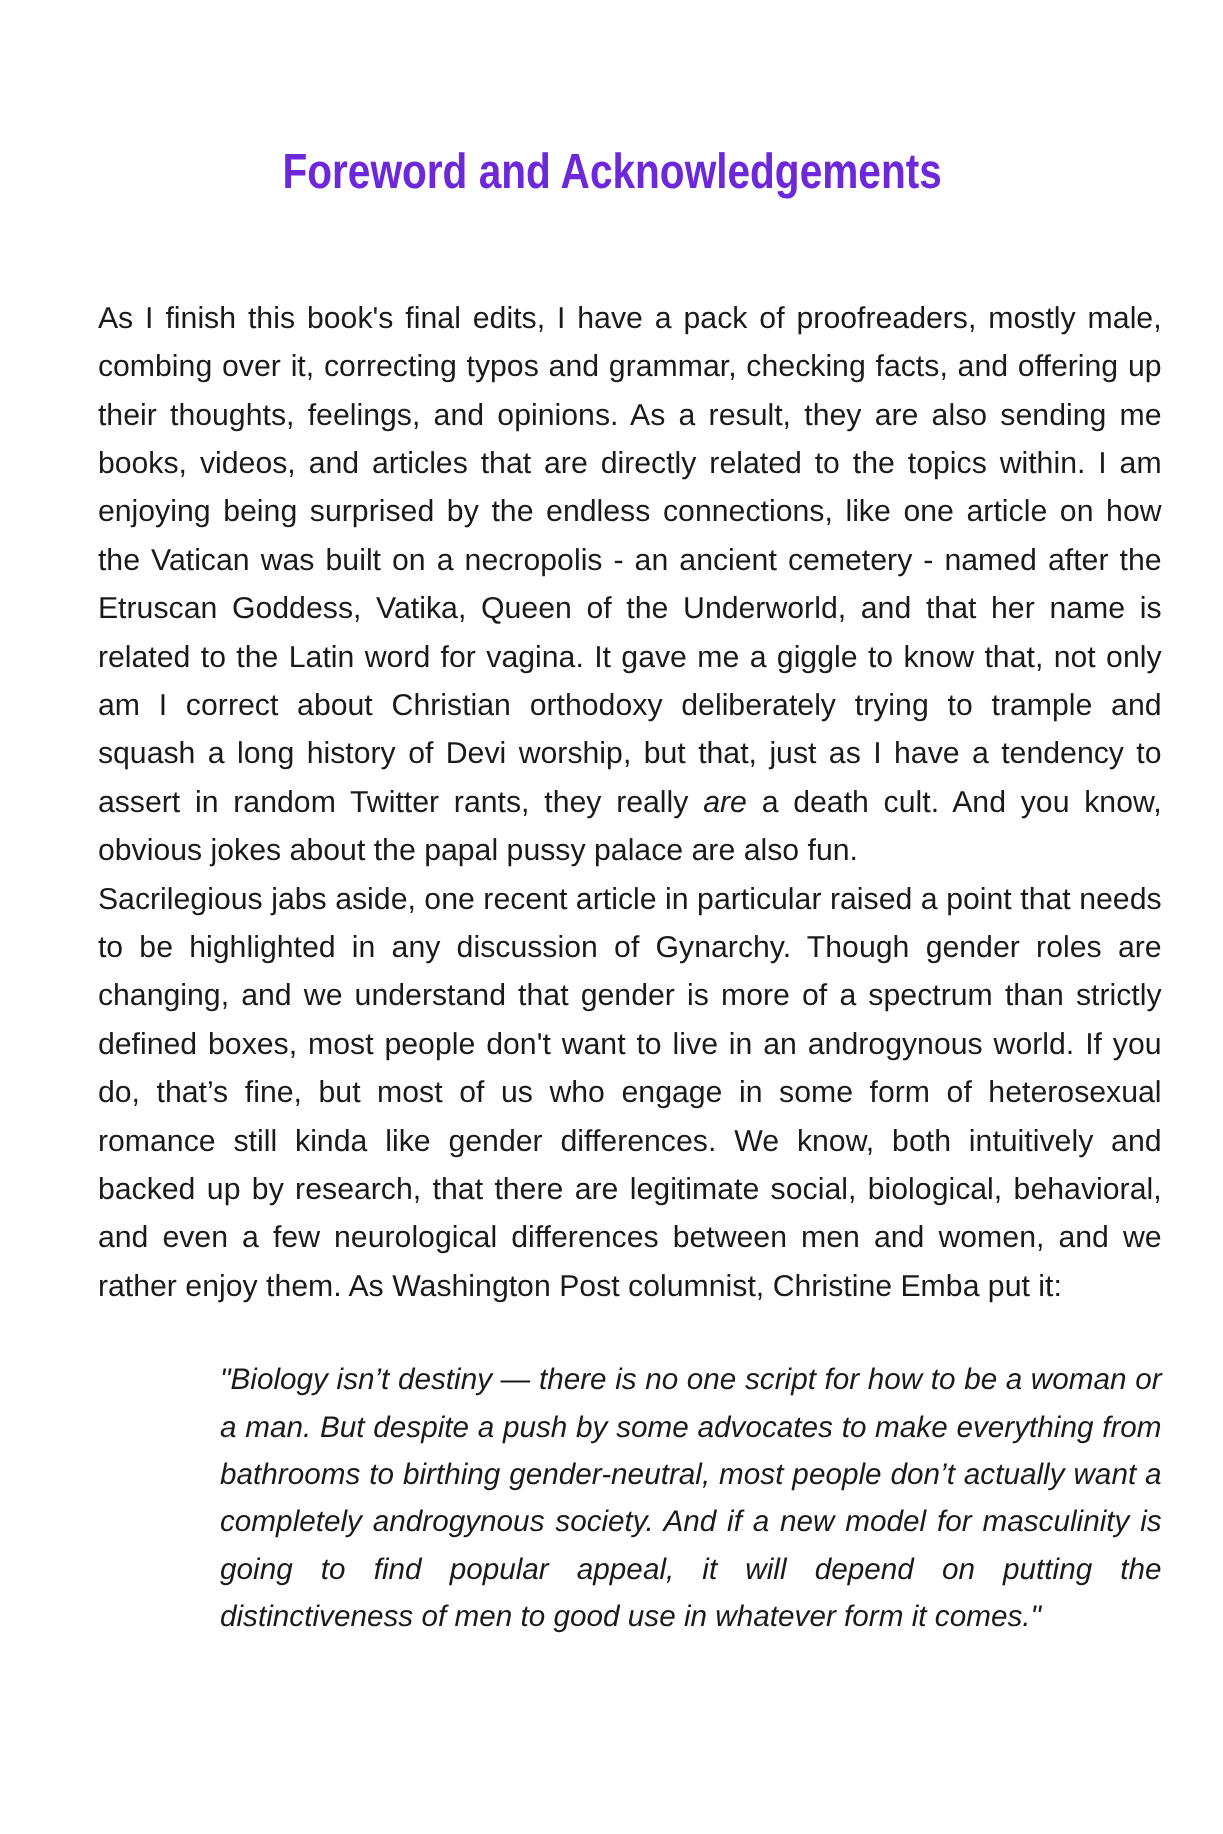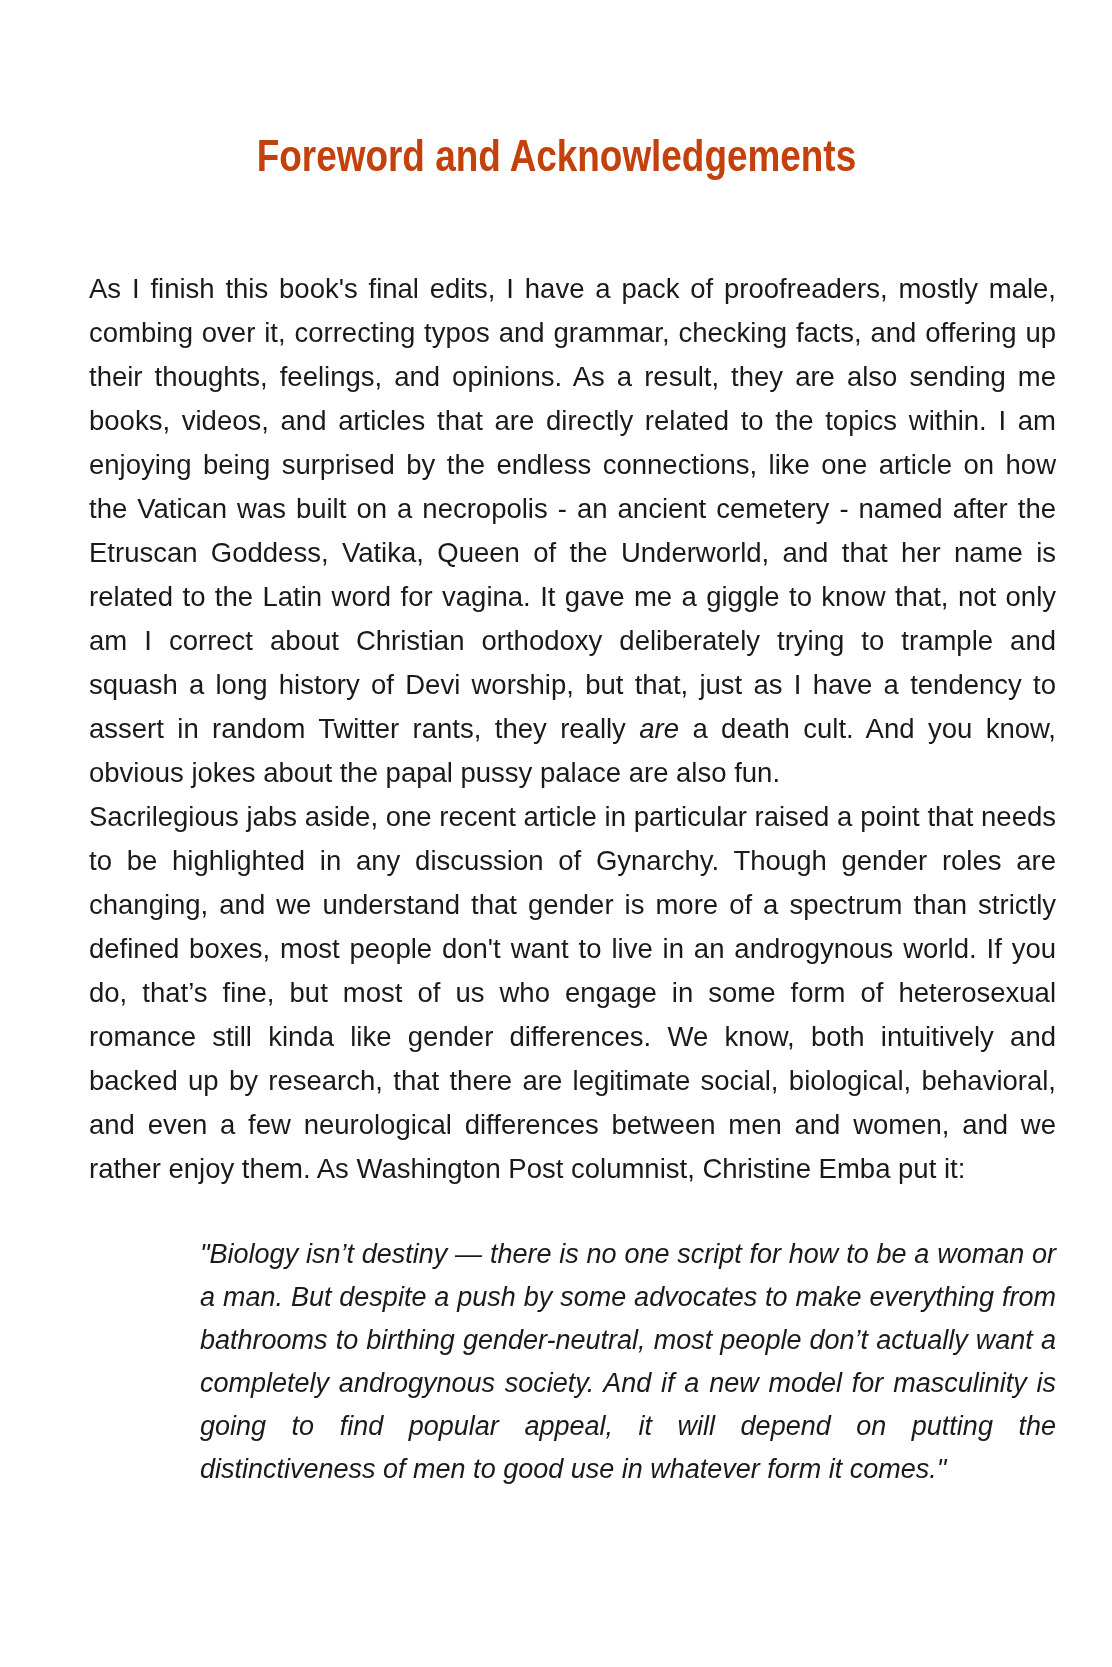--- a/index.html
+++ b/index.html
@@ -15,21 +15,21 @@
     overflow: hidden;
   }
   .title {
     margin: 0;
     padding-top: 130px;
     text-align: center;
     font-family: "Liberation Sans", sans-serif;
     font-weight: 700;
     font-size: 45px;
     line-height: 1.15;
-    color: #c2410c;
+    color: #6d28d9;
   }
   .title-inner {
     display: inline-block;
     transform: scaleX(0.82);
     transform-origin: center;
     white-space: nowrap;
   }
   .content {
     margin: 85px 56px 0 89px; 
     font-family: Liberation Sans, sans-serif;

